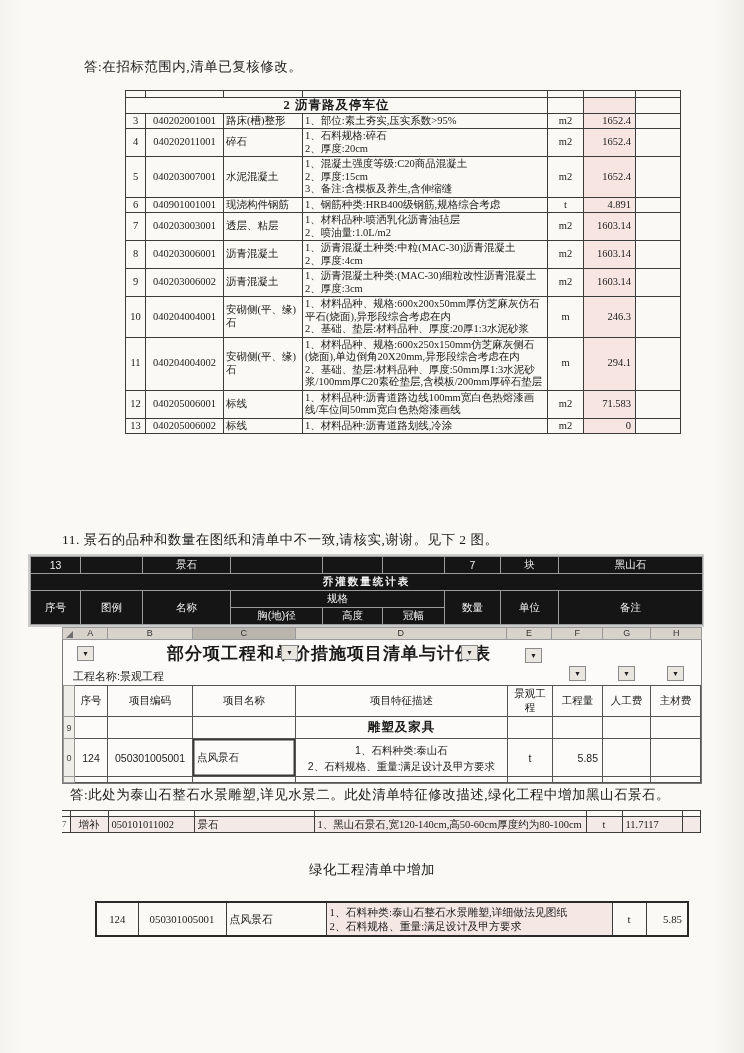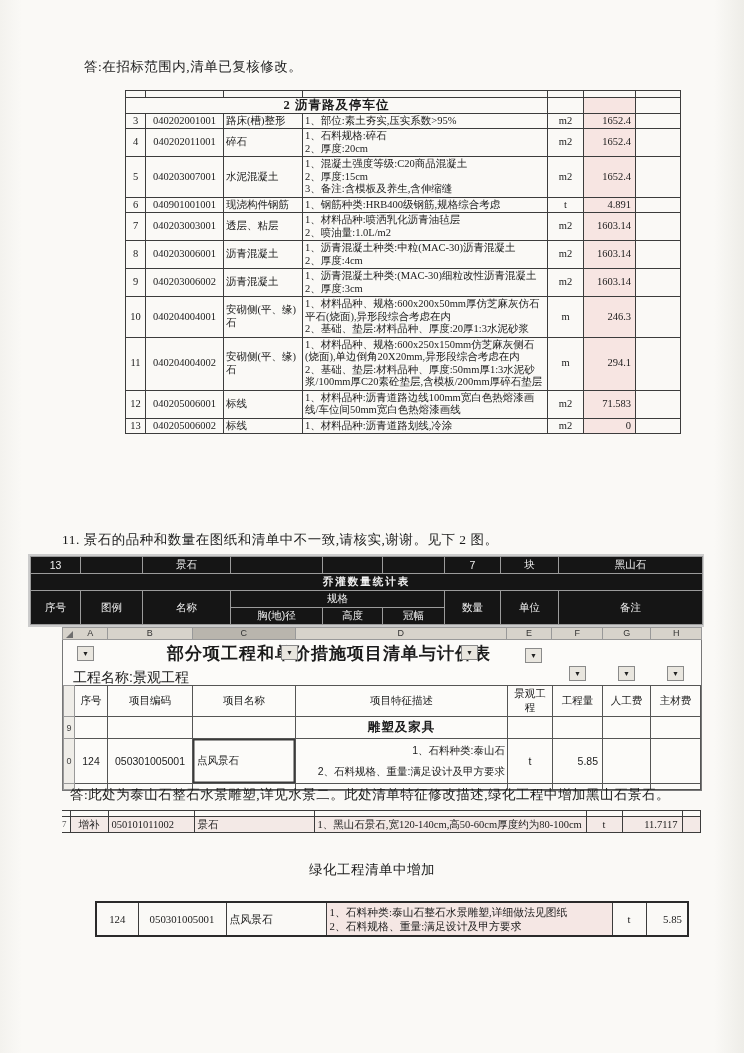--- a/index.html
+++ b/index.html
@@ -35,36 +35,36 @@
   
   .xl{left:62px; top:627px; width:640px; font-family:"Liberation Sans",sans-serif;}
   .xl-colstrip{display:flex; height:13px;}
   .xl-corner{width:11px; background:#d7d3cb; border:1px solid #999; border-right:none; position:relative;}
   .xl-corner:after{content:""; position:absolute; right:1px; bottom:1px; border-left:7px solid transparent; border-bottom:7px solid #6e6e6e;}
   .xl-col{background:#d7d3cb; border:1px solid #999; border-left:none; font-size:9px; color:#333; text-align:center; line-height:11px;}
   .xl-col.sel{background:#b9b5ad;}
   .xl-body{position:relative; border:1px solid #777; border-top:none; background:#fcfbf9;}
   .xl-titlebox{height:45px; position:relative;}
   .xl-title{position:absolute; left:40px; top:2px; width:452px; text-align:center; font-family:"Liberation Serif",serif; font-weight:bold; font-size:17px; letter-spacing:1px; white-space:nowrap;}
-  .xl-project{position:absolute; left:10px; top:29px; font-size:14px;}
+  .xl-project{position:absolute; left:10px; top:29px; font-size:11px;}
   .xl-drop{position:absolute; width:15px; height:13px; background:#e9e6df; border:1px solid #8a8a8a; font-size:7px; line-height:13px; text-align:center; color:#222;}
   .xl-grid{width:638px;}
   .xl-grid td{border:1px solid #555; font-size:10.5px; text-align:center; padding:1px 2px; vertical-align:middle; overflow:hidden;}
   .xl-grid td.gut{border-color:#999; background:#efede8; font-size:9px; color:#444; padding:0;}
-  .xl-grid .desc{text-align:right; white-space:pre-line; line-height:21px;margin-left:8px;}
+  .xl-grid .desc{text-align:center; white-space:pre-line; line-height:16px;margin-left:8px;}
   .xl-grid .qty{text-align:right; padding-right:4px;}
   .xl-grid .sec{font-weight:bold; font-size:12.5px; letter-spacing:1px;}
   .xl-grid .cell-selected{box-shadow:inset 0 0 0 1.5px #3a3a3a; text-align:left; padding-left:4px;}
 
   
   .t3{left:62px; top:810px; width:638px;}
   .t3 td{border:1px solid #3c3c3c; font-size:10.5px; line-height:13px; padding:1px 3px; vertical-align:middle; background:#f3e9e6; overflow:hidden;}
   .t3 tr.partial td{height:5px; padding:0; background:#fbfaf7;}
   .t3 .no{text-align:center;}
-  .t3 .qty{text-align:right; padding-right:4px;}
+  .t3 .qty{text-align:left; padding-right:4px;}
   .t3 .unit{text-align:center;}
   .t3 .frag{border-left:none; background:#fbfaf7; font-size:9px; color:#555; padding:0;}
 
   
   .t4{left:95px; top:901px; width:592px; border:2px solid #2a2a2a;}
   .t4 td{border:1px solid #3c3c3c; font-size:10.8px; line-height:14px; padding:2px 3px; vertical-align:middle; overflow:hidden;}
   .t4 .no{text-align:center;}
   .t4 .desc{white-space:pre-line; background:#f5e7e4;}
   .t4 .qty{text-align:right; padding-right:5px;}
   .t4 .unit{text-align:center;}

